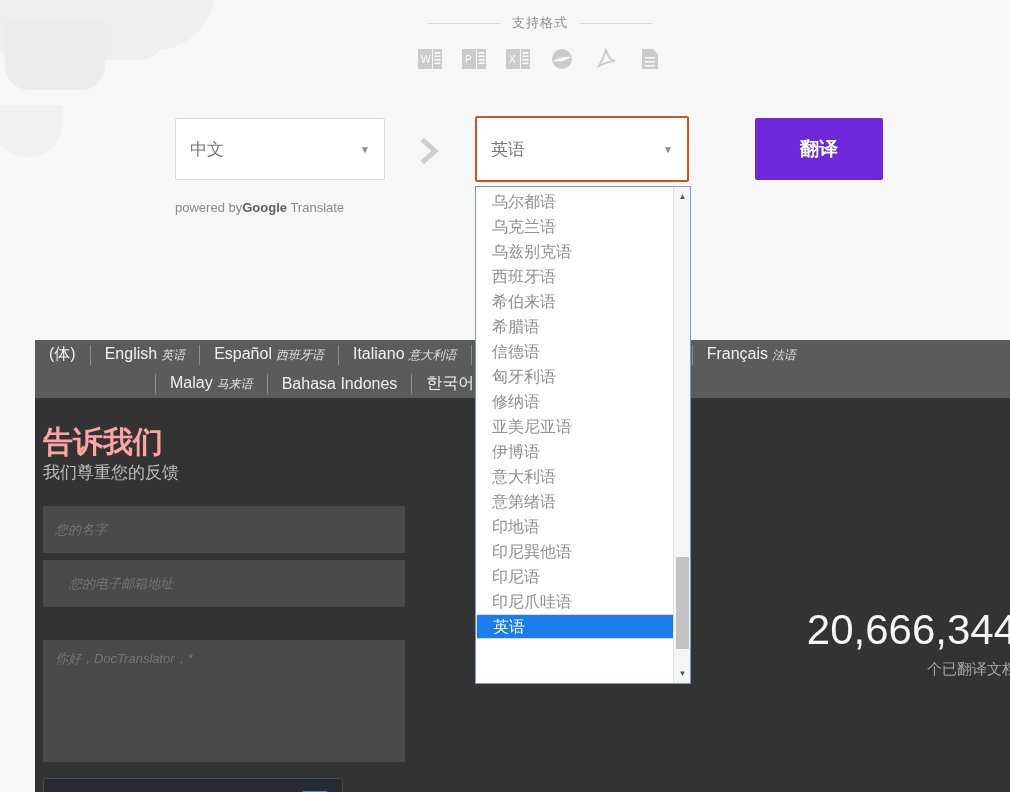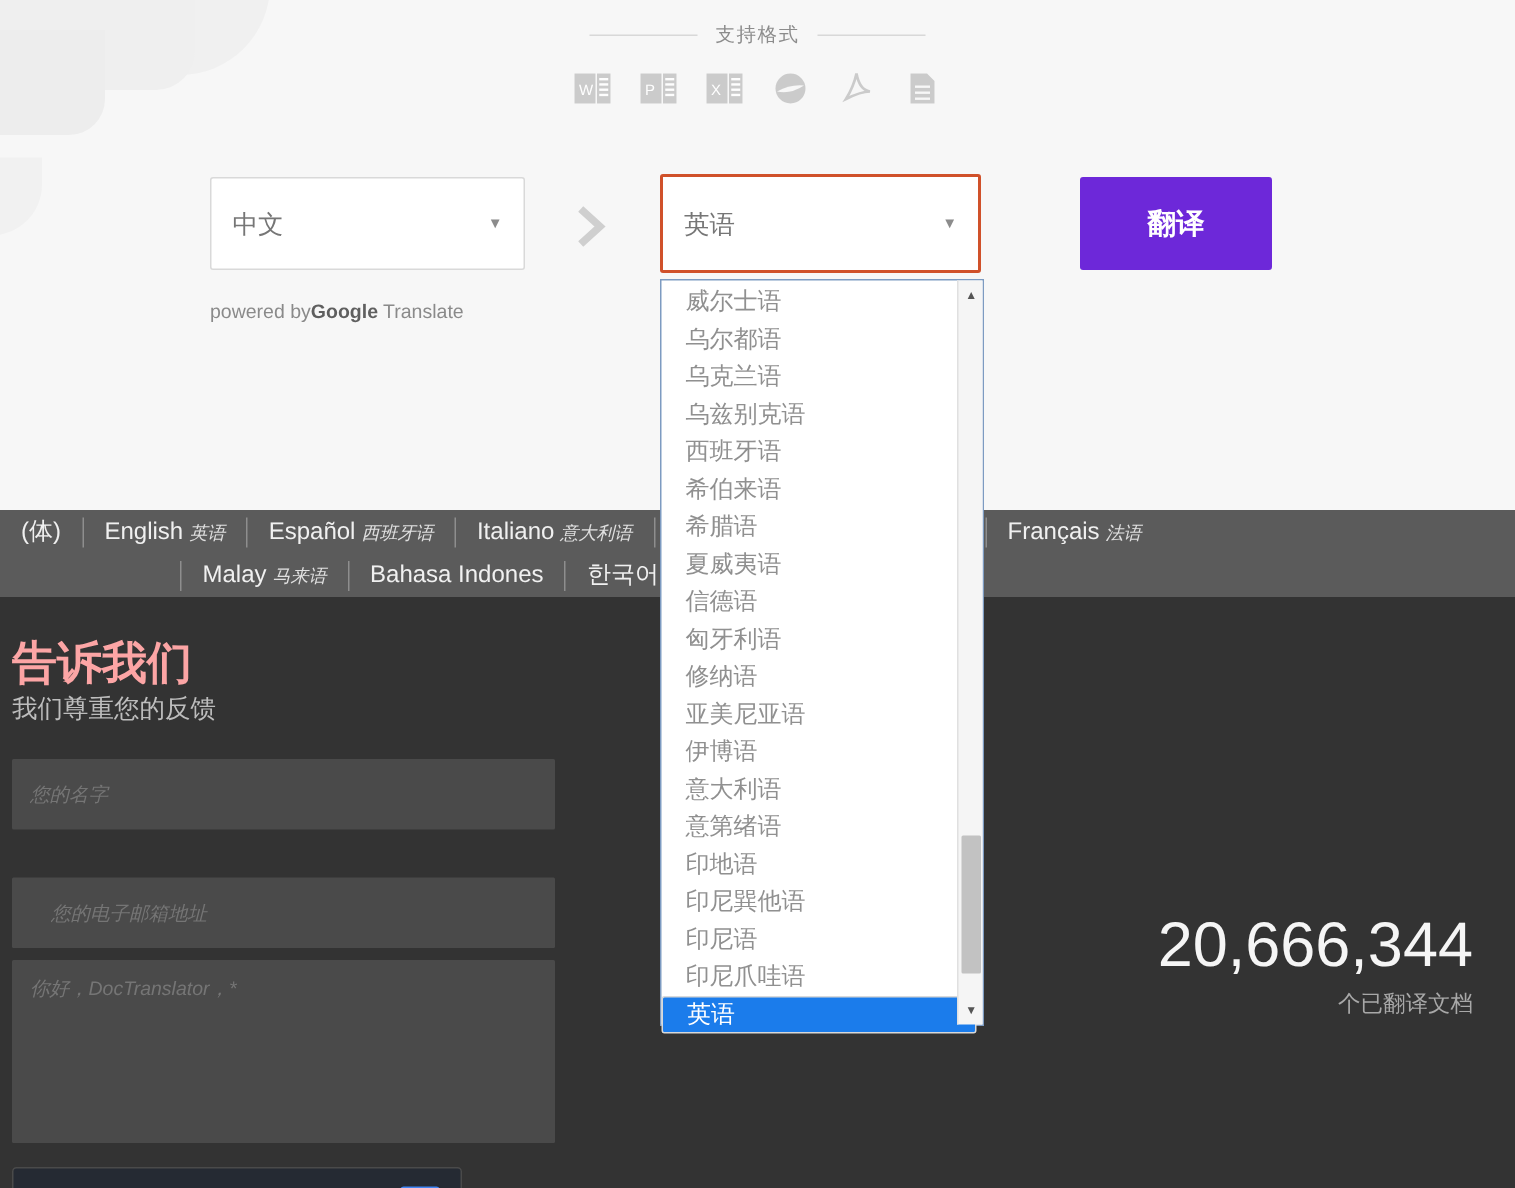--- a/index.html
+++ b/index.html
@@ -4,21 +4,21 @@
 <title>DocTranslator</title>
 <style>
   * { box-sizing: border-box; }
   html, body {
     margin: 0; padding: 0;
     width: 1010px; height: 792px;
     overflow: hidden;
     font-family: "Liberation Sans", "DejaVu Sans", sans-serif;
     background: #f7f7f7;
   }
-  #root { position: relative; width: 856px; height: 792px; }
+  #root { position: relative; width: 856px; height: 792px; margin-left: 35px; }
 
   
   .wm { position: absolute; background: #efefef; }
   .wm1 { left: -40px; top: -30px; width: 170px; height: 90px; border-radius: 0 0 26px 26px; }
   .wm2 { left: 60px; top: -60px; width: 120px; height: 110px; border-radius: 0 0 60px 0; background:#f0f0f0;}
   .wm3 { left: -30px; top: 20px; width: 100px; height: 70px; border-radius: 0 0 24px 24px; background:#ededed;}
   .wm4 { left: -42px; top: 105px; width: 70px; height: 52px; border-radius: 0 0 34px 34px; background:#f1f1f1;}
   .wm-tail { position:absolute; left: 22px; top: 52px; width: 0; height: 0;
              border-left: 16px solid transparent; border-right: 0 solid transparent;
              border-top: 34px solid #ededed; }
@@ -67,21 +67,21 @@
   
   .footer { position: absolute; left: 0; top: 398px; width: 1010px; height: 394px; background: #333333; }
   .fb-title { position: absolute; left: 8px; top: 24px; font-size: 30px; font-weight: 700; color: #fca5a5; }
   .fb-sub { position: absolute; left: 8px; top: 63px; font-size: 17px; color: #bdbdbd; }
   .inp {
     position: absolute; left: 8px; background: #4a4a4a; border: none; border-radius: 1px;
     color: #9b9b9b; font-size: 13px; font-style: italic; padding: 10px 12px;
     font-family: "Liberation Sans", sans-serif;
   }
   #in-name  { top: 108px; width: 362px; height: 47px; }
-  #in-email { top: 187px; width: 362px; height: 47px; padding-left: 26px; }
+  #in-email { top: 162px; width: 362px; height: 47px; padding-left: 26px; }
   #in-msg   { top: 242px; width: 362px; height: 122px; resize: none; }
   .captcha { position: absolute; left: 8px; top: 380px; width: 300px; height: 74px;
              background: #252a33; border: 1px solid #4a4a4a; border-radius: 3px; }
   .captcha .cb { position:absolute; left: 258px; top: 12px; width: 26px; height: 26px; background:#4285f4; border-radius:2px;}
 
   .counter { position: absolute; right: 28px; top: 208px; text-align: right; }
   .counter .num { font-size: 42px; font-weight: 400; color: #f5f5f5; letter-spacing: 0px; }
   .counter .cap { font-size: 15px; color: #a8a8a8; margin-top: 6px; }
 
   
@@ -250,28 +250,26 @@
 
     <div class="counter">
       <div class="num">20,666,344</div>
       <div class="cap">个已翻译文档</div>
     </div>
 
   </div>
 
   <div class="ddwrap">
     <div class="ddlist" id="ddlist">
-        <div class="ddopt">威尔士语</div>
         <div class="ddopt">乌尔都语</div>
         <div class="ddopt">乌克兰语</div>
         <div class="ddopt">乌兹别克语</div>
         <div class="ddopt">西班牙语</div>
         <div class="ddopt">希伯来语</div>
         <div class="ddopt">希腊语</div>
-        <div class="ddopt">夏威夷语</div>
         <div class="ddopt">信德语</div>
         <div class="ddopt">匈牙利语</div>
         <div class="ddopt">修纳语</div>
         <div class="ddopt">亚美尼亚语</div>
         <div class="ddopt">伊博语</div>
         <div class="ddopt">意大利语</div>
         <div class="ddopt">意第绪语</div>
         <div class="ddopt">印地语</div>
         <div class="ddopt">印尼巽他语</div>
         <div class="ddopt">印尼语</div>

